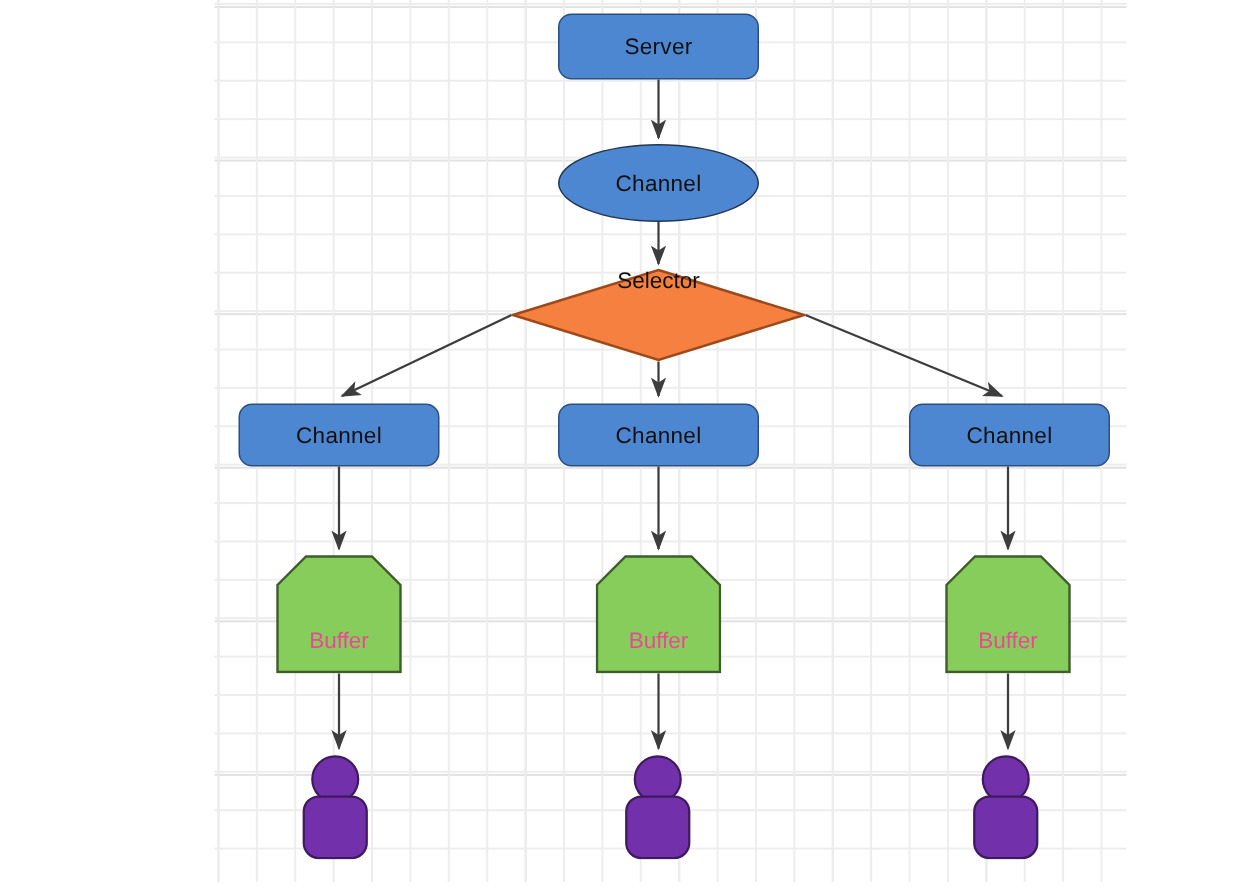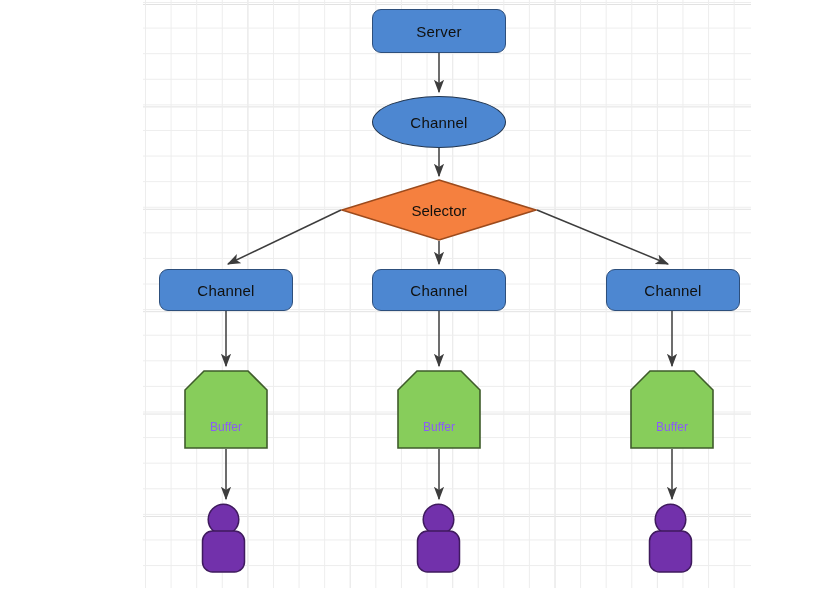--- a/index.html
+++ b/index.html
@@ -61,21 +61,21 @@
     background: #4d87d1;
   }
   .ellipse {
     border: 1.3px solid #23364f;
     border-radius: 50%;
     background: #4d87d1;
   }
   .diamond-wrap {
     position: absolute;
     display: flex;
-    align-items: center;
+    align-items: flex-start;
     justify-content: center;
   }
   .diamond-shape {
     position: absolute;
     left: 0; top: 0;
     width: 100%;
     height: 100%;
   }
   .diamond-label {
     position: relative;
@@ -92,22 +92,22 @@
   }
   .buffer-shape {
     position: absolute;
     left: 0; top: 0;
     width: 100%;
     height: 100%;
   }
   .buffer-label {
     position: relative;
     z-index: 2;
-    color: #8b5cf6;
-    font-size: 12px;
+    color: #ec4899;
+    font-size: 15px;
     white-space: nowrap;
     margin-top: 35px;
   }
   
   .actor {
     position: absolute;
   }
   .actor svg { display: block; }
 </style>
 </head>

